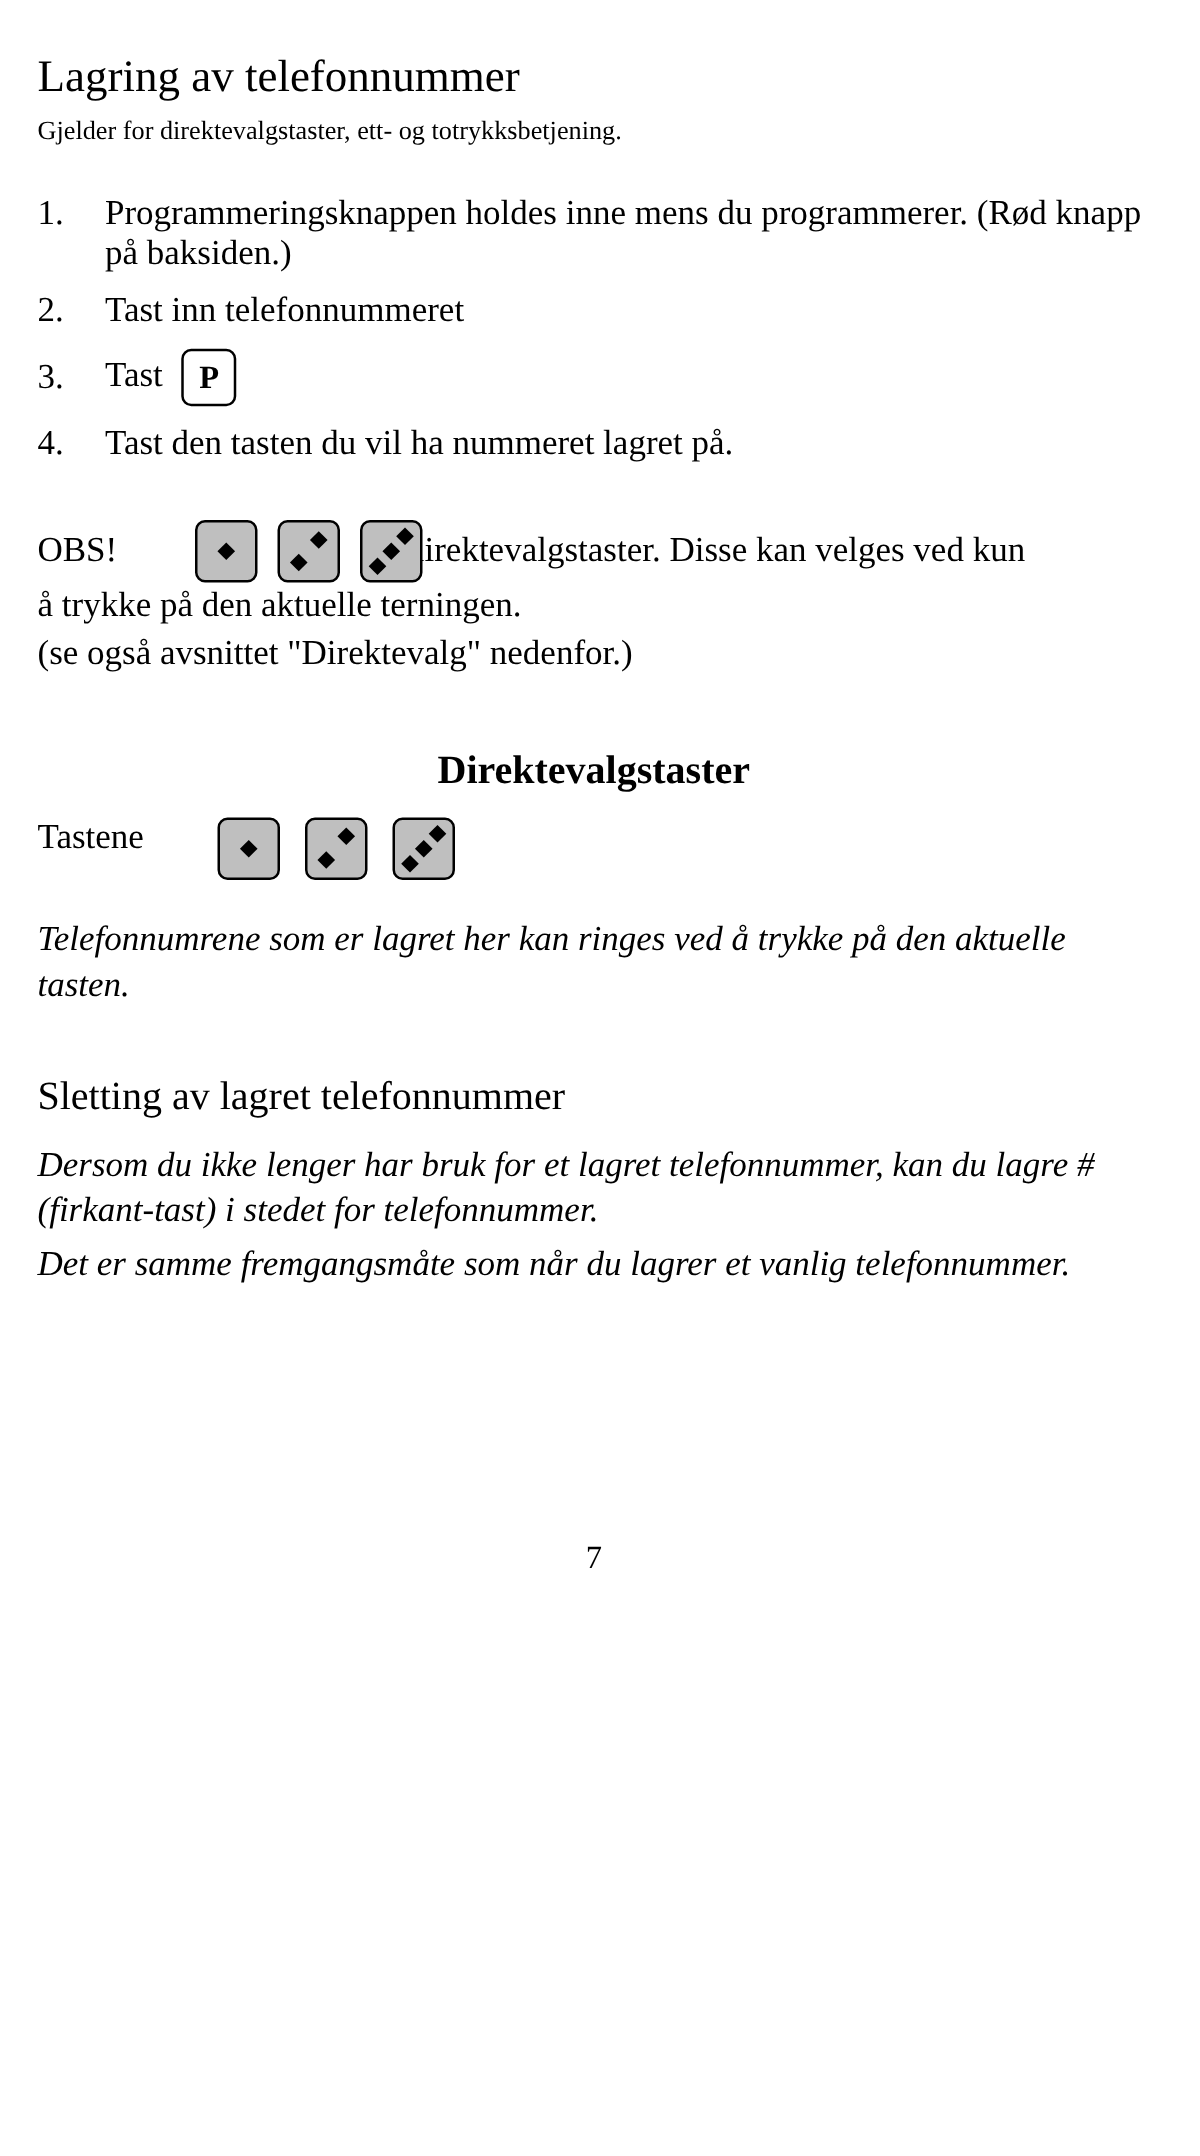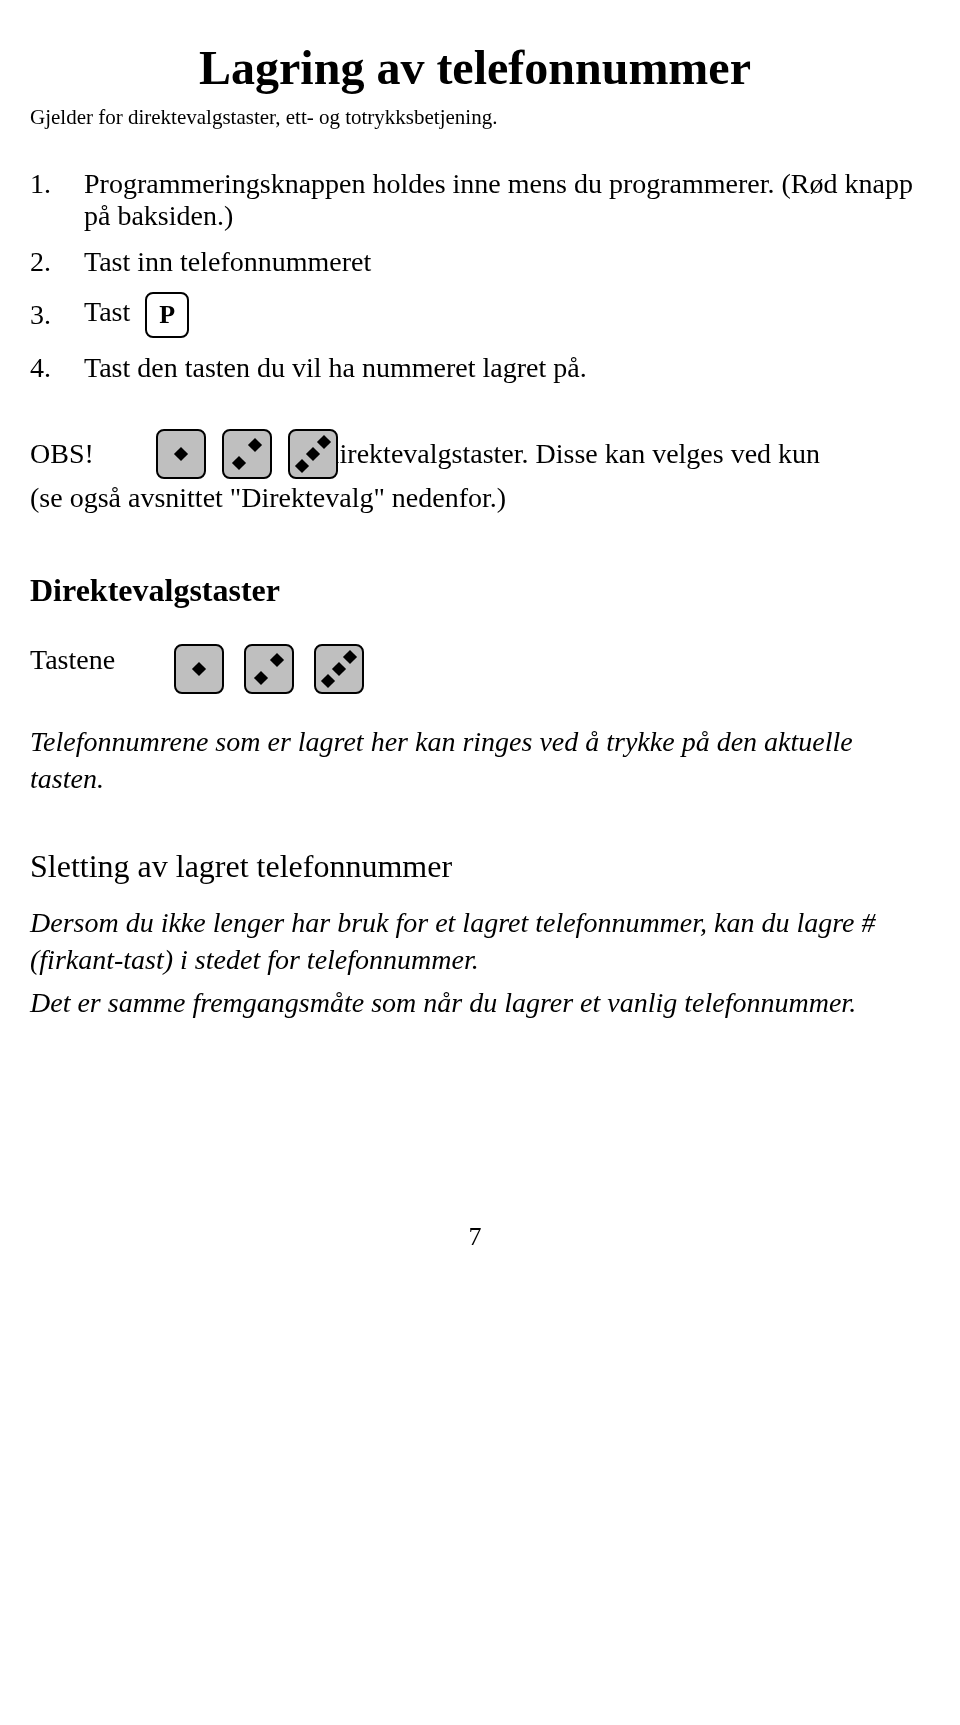--- a/index.html
+++ b/index.html
@@ -5,29 +5,29 @@
     body {
       font-family: "Times New Roman", Times, serif;
       background: #fff;
       margin: 0;
       padding: 40px 40px 40px 30px;
       width: 960px;
       box-sizing: border-box;
       color: #000;
     }
     h1 {
-      font-size: 48px;
-      font-weight: bold;
+      font-size: 36px;
+      font-weight: normal;
       margin: 0 0 10px 0;
-      text-align: center;
     }
     h2 {
       font-size: 32px;
       font-weight: bold;
-      margin: 55px 0 35px 0;
+      margin: 55px 0 20px 0;
+      text-align: center;
     }
     h3 {
       font-size: 32px;
       font-weight: normal;
       margin: 50px 0 20px 0;
     }
     .subtitle {
       font-size: 21px;
       margin: 0 0 38px 0;
     }
@@ -176,20 +176,21 @@
           <span class="dot d2"></span>
         </span>
       <span class="die die3 die-inline">
           <span class="dot d1"></span>
           <span class="dot d2"></span>
           <span class="dot d3"></span>
         </span>
     </span>
     <span class="obs-tail">lirektevalgstaster. Disse kan velges ved kun</span>
   </div>
+  <div>å trykke på den aktuelle terningen.</div>
   <div>(se også avsnittet "Direktevalg" nedenfor.)</div>
 </div>
 
 <h2>Direktevalgstaster</h2>
 
 <div class="tastene-row">
   <span class="tastene-label">Tastene</span>
   <span class="dice-group">
     <span class="die die1">
         <span class="dot d1"></span>

